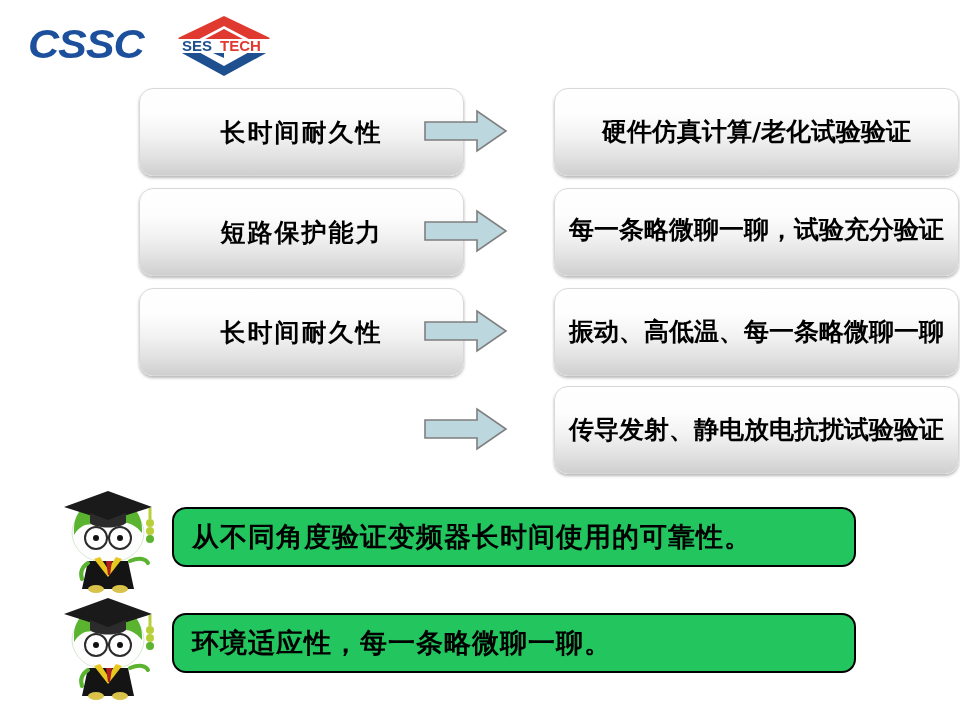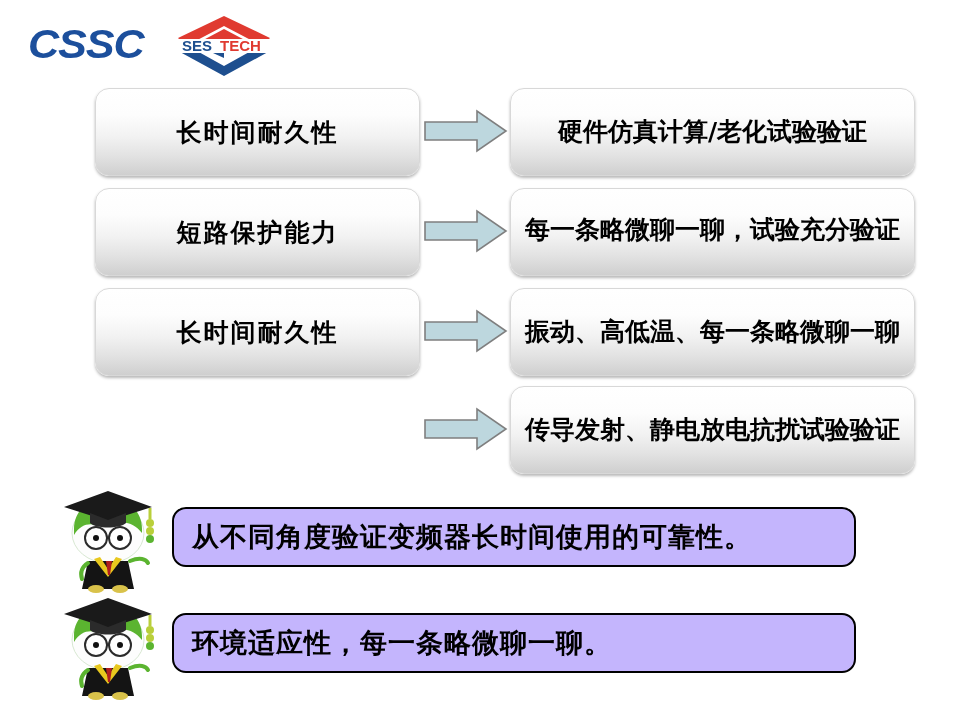--- a/index.html
+++ b/index.html
@@ -30,36 +30,37 @@
     border-radius:14px;
     background:linear-gradient(to bottom,#ffffff 0%,#fdfdfd 30%,#f2f2f2 55%,#e2e2e2 78%,#cfcfcf 100%);
     border:1px solid #d8d8d8;
     box-shadow:0 2px 3px rgba(0,0,0,0.28), inset 0 1px 0 #ffffff;
     display:flex;align-items:center;justify-content:center;
     text-align:center;
     color:#000000;
     font-weight:bold;
     font-family:"DejaVu Sans","Liberation Sans",sans-serif;
     box-sizing:border-box;
+    margin-left:44px;
   }
   .box-left{width:325px;height:88px;left:95px;font-size:25px;letter-spacing:2px;}
   .box-right{width:405px;height:88px;left:510px;font-size:25px;line-height:1.05;padding:0 8px;letter-spacing:0px;}
   .r1{top:88px;} .r2{top:188px;font-family:Liberation Mono, monospace;} .r3{top:288px;} .r4{top:386px;}
 
   
   .arrow{position:absolute;width:85px;height:46px;left:423px;}
   .a1{top:108px;} .a2{top:208px;} .a3{top:308px;} .a4{top:406px;}
 
   
   .callout{
     position:absolute;left:172px;
     width:684px;height:60px;
     border:2px solid #000000;
     border-radius:14px;
-    background:#c4b5fd;
+    background:#22c55e;
     display:flex;align-items:center;
     box-sizing:border-box;
     padding-left:18px;
     font-size:27px;font-weight:bold;color:#000000;
     font-family:"DejaVu Sans","Liberation Sans",sans-serif;
     letter-spacing:1px;
   }
   .c1{top:507px;} .c2{top:613px;}
 
   .mascot{position:absolute;left:52px;width:120px;height:108px;}

